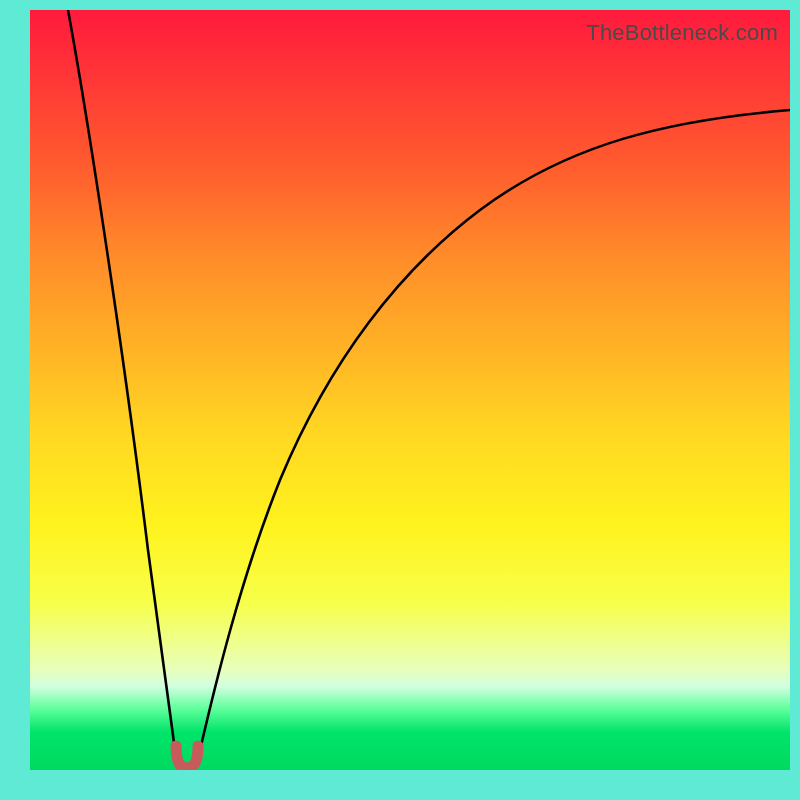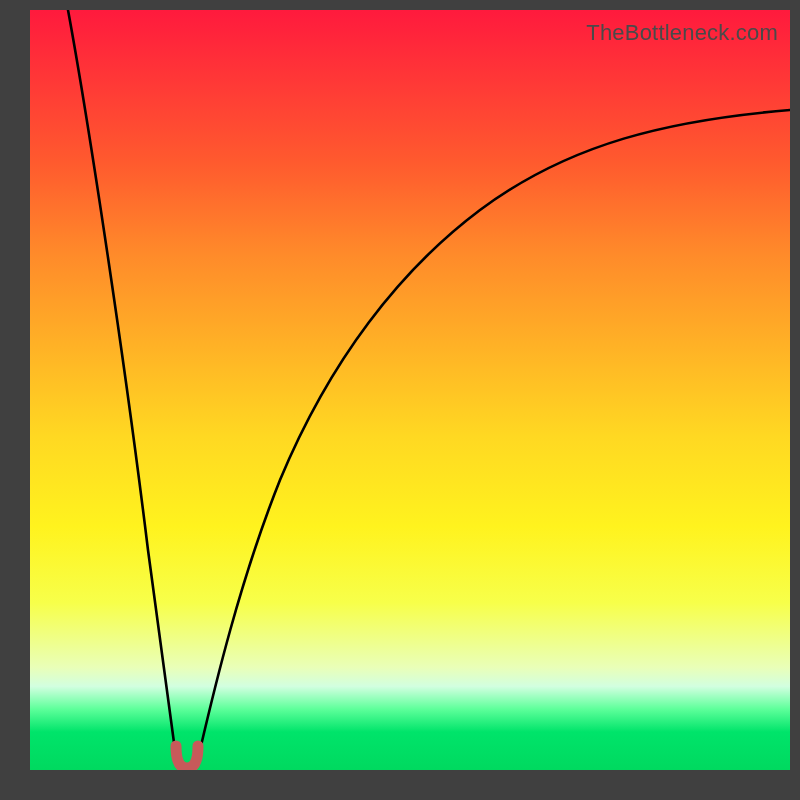--- a/index.html
+++ b/index.html
@@ -8,21 +8,21 @@
     width: 800px;
     height: 800px;
     overflow: hidden;
     background: #000;
     font-family: Arial, Helvetica, sans-serif;
   }
   .stage {
     position: relative;
     width: 800px;
     height: 800px;
-    background: #404040;
+    background: #5eead4;
   }
   .plot {
     position: absolute;
     left: 30px;
     top: 10px;
     width: 760px;
     height: 760px;
     background: linear-gradient(to bottom,
       #ff1a3d 0%,
       #ff3a36 10%,

